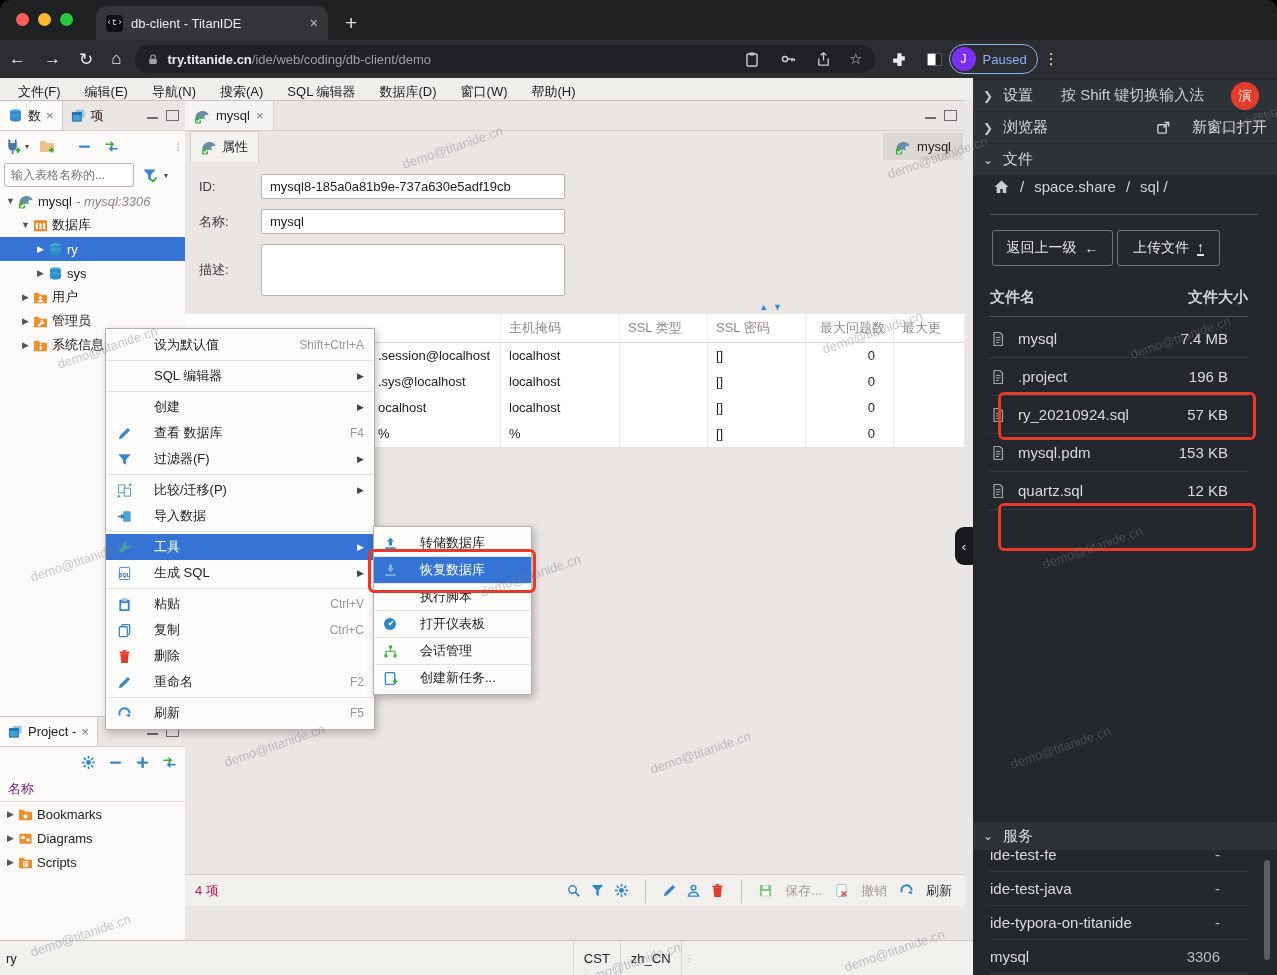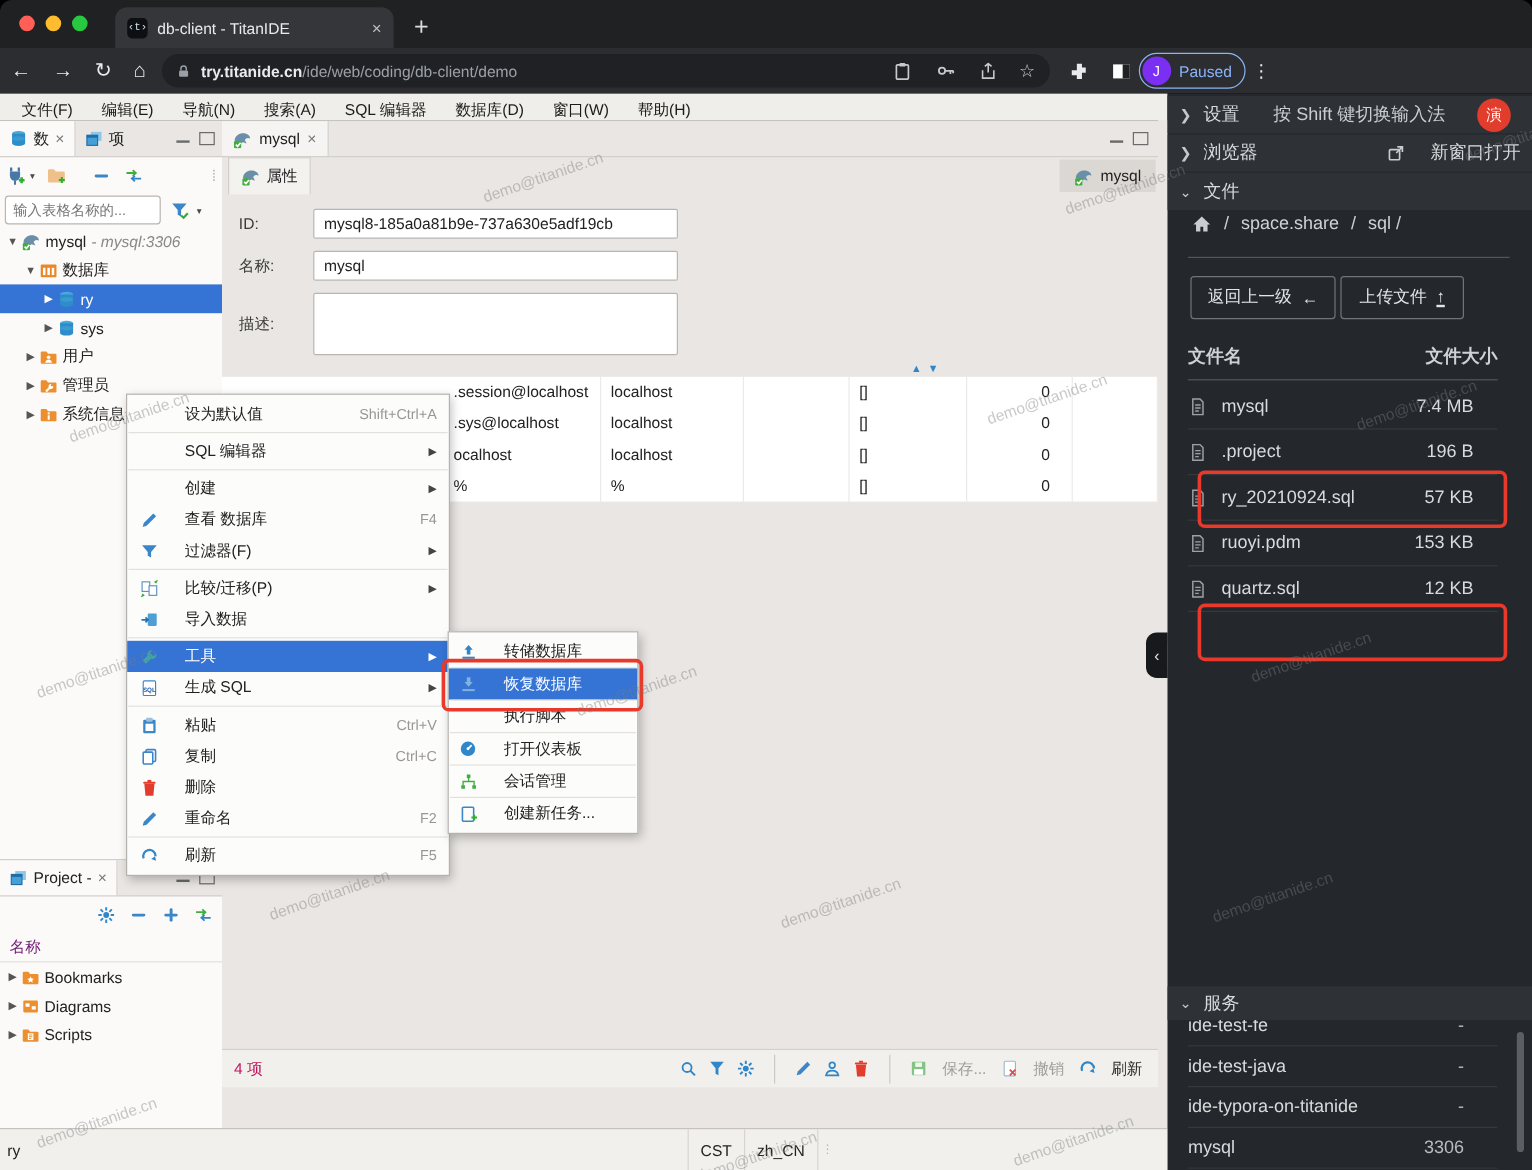--- a/index.html
+++ b/index.html
@@ -571,20 +571,28 @@
       <span class="flabel">名称:</span>
       <span class="finput">mysql</span>
     </div>
     <div class="frow" style="left:14px;top:82px">
       <span class="flabel">描述:</span>
       <span class="finput" style="height:52px"></span>
     </div>
     <div id="updown">▲▼</div>
   </div>
   <div id="etable">
+      <div class="gr ghead" style="border-bottom: 1px solid rgb(221, 217, 213);">
+        <div class="gcell" style="width: 316px;"></div>
+        <div class="gcell" style="width: 119px;">主机掩码</div>
+        <div class="gcell" style="width: 88px;">SSL 类型</div>
+        <div class="gcell" style="width: 98px;">SSL 密码</div>
+        <div class="gcell" style="width: 88px; text-align: right;">最大问题数</div>
+        <div class="gcell" style="width: 71px;">最大更</div>
+      </div>
       <div class="gr">
         <div class="gcell" style="width: 316px; padding-left: 193px;">.session@localhost</div>
         <div class="gcell" style="width: 119px;">localhost</div>
         <div class="gcell" style="width: 88px;"></div>
         <div class="gcell" style="width: 98px;">[]</div>
         <div class="gcell" style="width: 88px; text-align: right; padding-right: 18px;">0</div>
         <div class="gcell" style="width: 71px;"></div>
       </div>
       <div class="gr">
         <div class="gcell" style="width: 316px; padding-left: 193px;">.sys@localhost</div>
@@ -893,21 +901,21 @@
             <path d="M6 6.5h4.5M6 9h4.5M6 11.5h3" stroke="#9ea2a5" stroke-width="1.1"></path>
           </svg></span>
         <span class="fname">ry_20210924.sql</span>
         <span class="fsize">57 KB</span>
       </div>
       <div class="frowi">
         <span class="ic"><svg width="16" height="16" viewBox="0 0 16 16">
             <path d="M4 1.5h6l2.5 2.5v10.5H4z" fill="#2b2f33" stroke="#9ea2a5" stroke-width="1.2"></path>
             <path d="M6 6.5h4.5M6 9h4.5M6 11.5h3" stroke="#9ea2a5" stroke-width="1.1"></path>
           </svg></span>
-        <span class="fname">ruoyi.pdm</span>
+        <span class="fname">mysql.pdm</span>
         <span class="fsize">153 KB</span>
       </div>
       <div class="frowi">
         <span class="ic"><svg width="16" height="16" viewBox="0 0 16 16">
             <path d="M4 1.5h6l2.5 2.5v10.5H4z" fill="#2b2f33" stroke="#9ea2a5" stroke-width="1.2"></path>
             <path d="M6 6.5h4.5M6 9h4.5M6 11.5h3" stroke="#9ea2a5" stroke-width="1.1"></path>
           </svg></span>
         <span class="fname">quartz.sql</span>
         <span class="fsize">12 KB</span>
       </div>

